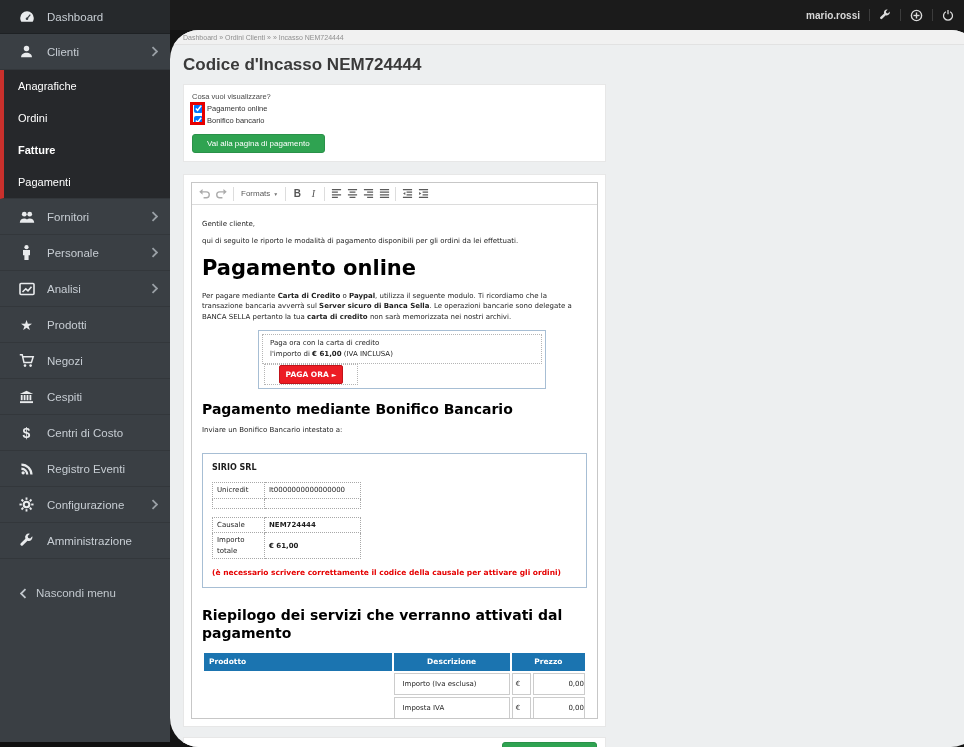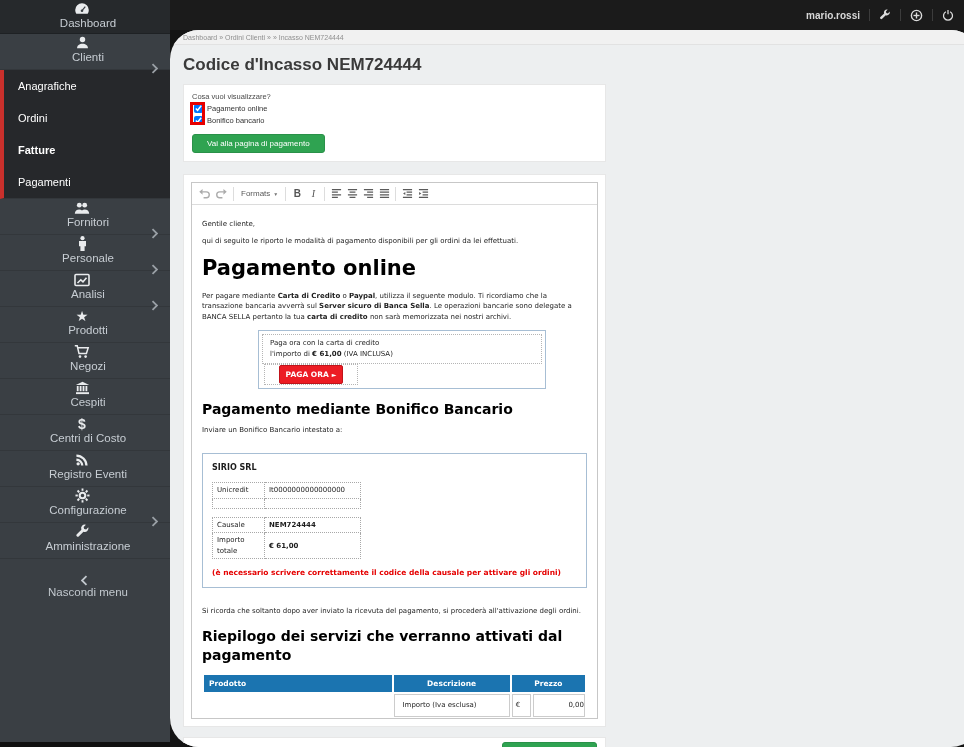--- a/index.html
+++ b/index.html
@@ -2,21 +2,21 @@
 <html style="--green: #2fa351; --red: #ec1c24; --blue: #1b74b0; --annotation: #e60000; --sidebar_red: #c9302c;"><head>
 <meta charset="utf-8">
 <style>
   :root{ --green:#2fa351; --red:#ec1c24; --blue:#1b74b0; --annotation:#e60000; --sidebar_red:#c9302c; }
   *{box-sizing:border-box; margin:0; padding:0;}
   html,body{width:964px;height:747px;}
   body{position:relative; overflow:hidden; background:#141414; font-family:"Liberation Sans",sans-serif;}
 
   
   .sidebar{position:absolute; left:0; top:0; width:170px; height:742px; background:#3a3f44; z-index:3;}
-  .sb-item{height:36px; display:flex; align-items:center; padding:0 12px 0 18px; color:#c7cdd3; font-size:11.5px; border-bottom:1px solid #33373b; cursor:pointer;flex-direction:column;}
+  .sb-item{height:36px; display:flex; align-items:center; padding:0 12px 0 18px; color:#c7cdd3; font-size:11.5px; border-bottom:1px solid #33373b; cursor:pointer;}
   .sb-item.first{height:34px; background:#26292c; border-bottom:1px solid #1e2124;}
   .sb-ico{width:17px; margin-right:12px; display:flex; align-items:center; justify-content:center; flex:0 0 17px;}
   .sb-ico svg{display:block;}
   .sb-label{white-space:nowrap;}
   .sb-chev{margin-left:auto; display:flex;}
   .sb-sub{background:#26282b; border-left:4px solid var(--sidebar_red); border-bottom:1px solid #33373b;}
   .sb-subitem{height:32px; display:flex; align-items:center; padding-left:14px; color:#ffffff; font-size:11px; cursor:pointer;}
   .sb-subitem.active .sb-label{font-weight:bold;}
   .sb-glyph{font-size:14px; color:#e9ebed; line-height:1;}
   .sb-collapse{margin-top:16px; border-bottom:none; color:#c2c8ce;}
@@ -449,21 +449,20 @@
                   </tr>
               <tr>
                     <td class="lbl">Importo totale</td>
                     <td class="val b">€ 61,00</td>
                   </tr>
             </tbody>
               </table>
             <div class="warn">(è necessario scrivere correttamente il codice della causale per attivare gli ordini)</div>
           </div>
 
-          <p>Si ricorda che soltanto dopo aver inviato la ricevuta del pagamento, si procederà all'attivazione degli ordini.</p>
 
           <h2 class="h-med">Riepilogo dei servizi che verranno attivati dal pagamento</h2>
 
           <table class="riepilogo">
             <colgroup>
                 <col style="width:50%">
                 <col style="width:31%">
                 <col style="width:5%">
                 <col style="width:14%">
               </colgroup>

